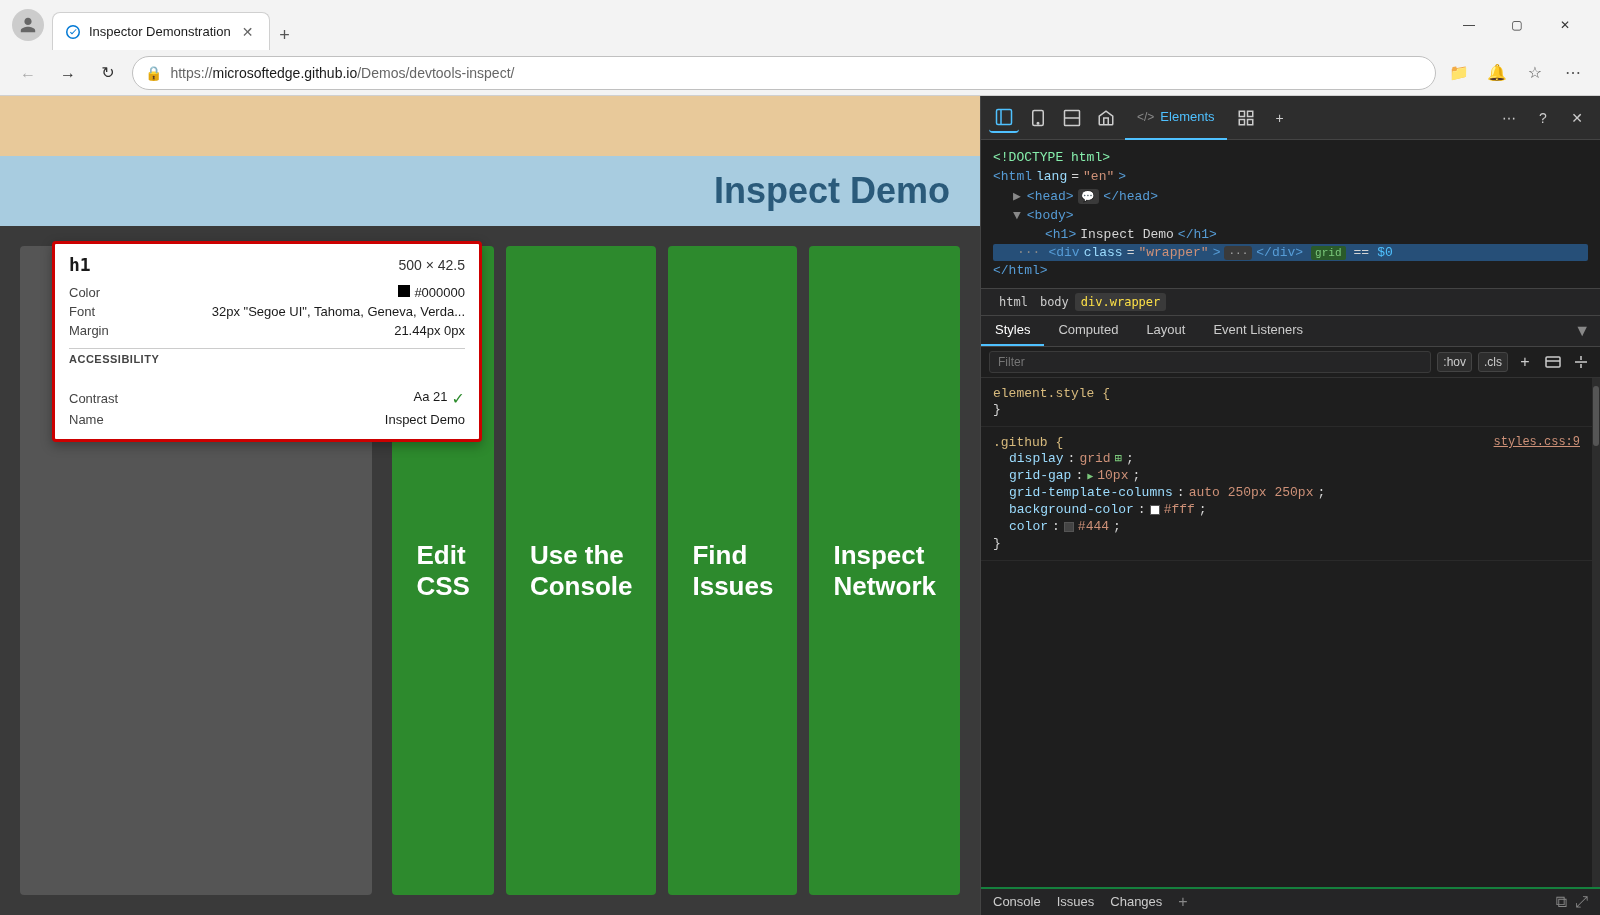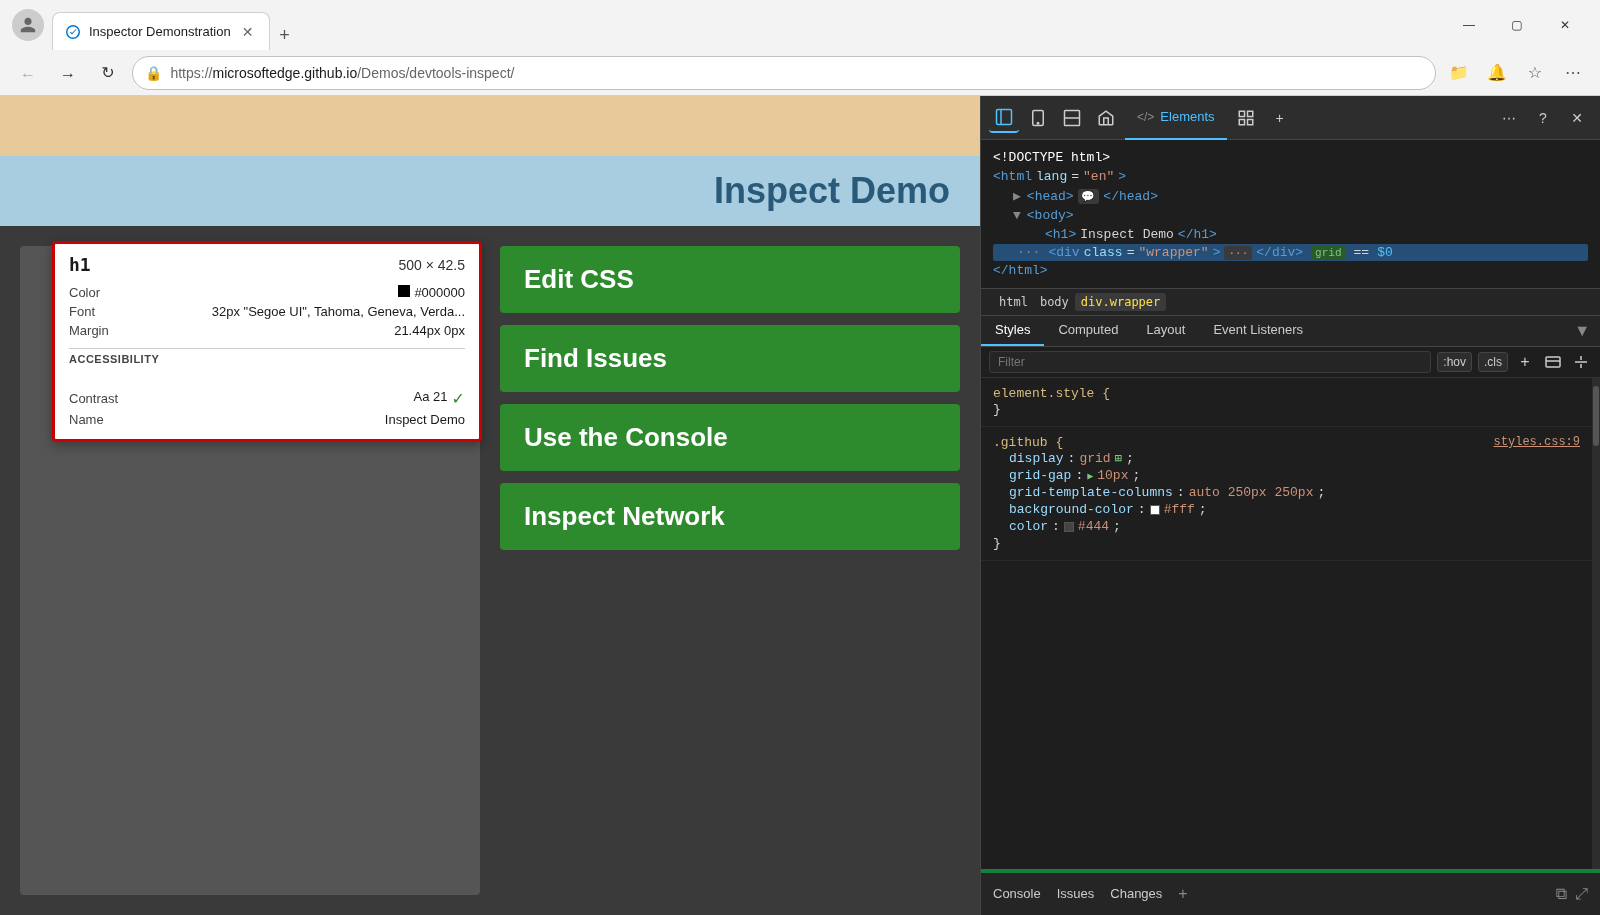--- a/index.html
+++ b/index.html
@@ -34,21 +34,21 @@
 
     
     .page-content { flex: 1; background: white; overflow: hidden; position: relative; }
     
     .page-header { background: #e8c99a; height: 60px; }
     .page-blue-banner { background: #a8cce0; height: 70px; display: flex; align-items: center; justify-content: flex-end; padding-right: 30px; }
     .page-blue-banner h1 { font-size: 36px; font-weight: bold; color: #2a5a7a; font-family: 'Segoe UI', Tahoma, Geneva, Verdana, sans-serif; }
 
     .page-body { background: #3a3a3a; padding: 20px; display: flex; gap: 20px; flex: 1; height: calc(100% - 130px); }
     .page-left { background: #555; flex: 1; border-radius: 4px; }
-    .page-right { flex: 1; display: flex; flex-direction: column; gap: 12px; }
+    .page-right { flex: 1; display: flex; flex-direction: row; gap: 12px; }
     .green-btn { background: #2d8a2d; color: white; border: none; border-radius: 4px; padding: 18px 24px; font-size: 26px; font-weight: bold; text-align: left; cursor: pointer; width: 100%; font-family: 'Segoe UI', Tahoma, Geneva, Verdana, sans-serif; }
 
     
     .inspector-tooltip { position: absolute; top: 145px; left: 52px; width: 430px; background: white; border: 3px solid #cc0000; border-radius: 4px; z-index: 100; padding: 10px 14px; box-shadow: 0 4px 12px rgba(0,0,0,0.3); }
     .tooltip-header { display: flex; justify-content: space-between; align-items: center; margin-bottom: 8px; }
     .tooltip-tag { font-size: 18px; font-weight: bold; color: #1a1a1a; font-family: monospace; }
     .tooltip-size { font-size: 14px; color: #333; }
     .tooltip-row { display: flex; justify-content: space-between; align-items: center; padding: 2px 0; font-size: 13px; }
     .tooltip-label { color: #444; }
     .tooltip-value { color: #1a1a1a; display: flex; align-items: flex-start; gap: 4px; }
@@ -101,21 +101,21 @@
     .css-val { color: #ce9178; }
     .css-semi { color: #d4d4d4; }
     .css-line { display: flex; align-items: center; gap: 4px; padding: 1px 0; }
     .css-color-swatch { width: 10px; height: 10px; display: inline-block; vertical-align: middle; border: 1px solid #555; cursor: pointer; }
     .css-grid-icon { color: #7bc87b; font-size: 12px; }
     .css-arrow { color: #7bc87b; font-size: 10px; cursor: pointer; }
     .css-link { color: #ce9178; float: right; font-size: 12px; cursor: pointer; text-decoration: underline; }
     .css-selector-line { display: flex; justify-content: space-between; }
 
     
-    .devtools-bottom-bar { display: flex; align-items: center; background: #252526; padding: 0 12px; height: 46px; border-top: 4px solid #15803d; gap: 16px; }
+    .devtools-bottom-bar { display: flex; align-items: center; background: #252526; padding: 0 12px; height: 28px; border-top: 2px solid #15803d; gap: 16px; }
     .bottom-tab { color: #ccc; font-size: 13px; cursor: pointer; padding: 4px 0; border-bottom: 2px solid transparent; }
     .bottom-plus { color: #888; font-size: 16px; cursor: pointer; }
     .bottom-icons { margin-left: auto; display: flex; gap: 8px; }
     .bottom-icon { color: #888; font-size: 16px; cursor: pointer; }
     .scrollbar-thumb { width: 6px; background: #555; border-radius: 3px; margin: 0 1px; height: 60px; margin-top: 8px; }
     .styles-area { position: relative; flex: 1; overflow: hidden; display: flex; }
     .styles-content { flex: 1; overflow: hidden; }
   </style>
 </head>
 <body>
@@ -170,22 +170,22 @@
 
     <div class="page-content" style="display:flex;flex-direction:column;">
       <div class="page-header"></div>
       <div class="page-blue-banner">
         <h1 style="font-size:36px;color:#2a5a7a;font-family:'Segoe UI',Tahoma,Geneva,Verdana,sans-serif;font-weight:bold;">Inspect Demo</h1>
       </div>
       <div class="page-body" style="flex:1;">
         <div class="page-left"></div>
         <div class="page-right">
           <button class="green-btn">Edit CSS</button>
+          <button class="green-btn">Use the Console</button>
           <button class="green-btn">Find Issues</button>
-          <button class="green-btn">Use the Console</button>
           <button class="green-btn">Inspect Network</button>
         </div>
       </div>
 
       <div class="inspector-tooltip">
         <div class="tooltip-header">
           <span class="tooltip-tag">h1</span>
           <span class="tooltip-size">500 × 42.5</span>
         </div>
         <div class="tooltip-row">
@@ -259,21 +259,21 @@
             </svg>
         </div>
         <div class="devtools-icon-btn">+</div>
         <div class="devtools-icon-btn devtools-more-btn">⋯</div>
         <div class="devtools-icon-btn">?</div>
         <div class="devtools-icon-btn">✕</div>
       </div>
 
       <div class="html-tree">
         <div class="html-line">
-          <span style="color:#ffffff;text-align:center;">&lt;!DOCTYPE html&gt;</span>
+          <span style="color:#86efac;text-align:center;">&lt;!DOCTYPE html&gt;</span>
         </div>
         <div class="html-line">
           <span style="color:#569cd6;">&lt;html</span>
           <span style="color:#9cdcfe;"> lang</span>
             <span style="color:#d4d4d4;">=</span>
             <span style="color:#ce9178;">"en"</span>
           <span style="color:#569cd6;">&gt;</span>
         </div>
         <div class="html-line" style="cursor:pointer;">
           <span style="display:inline-block;width:16px;"></span>

